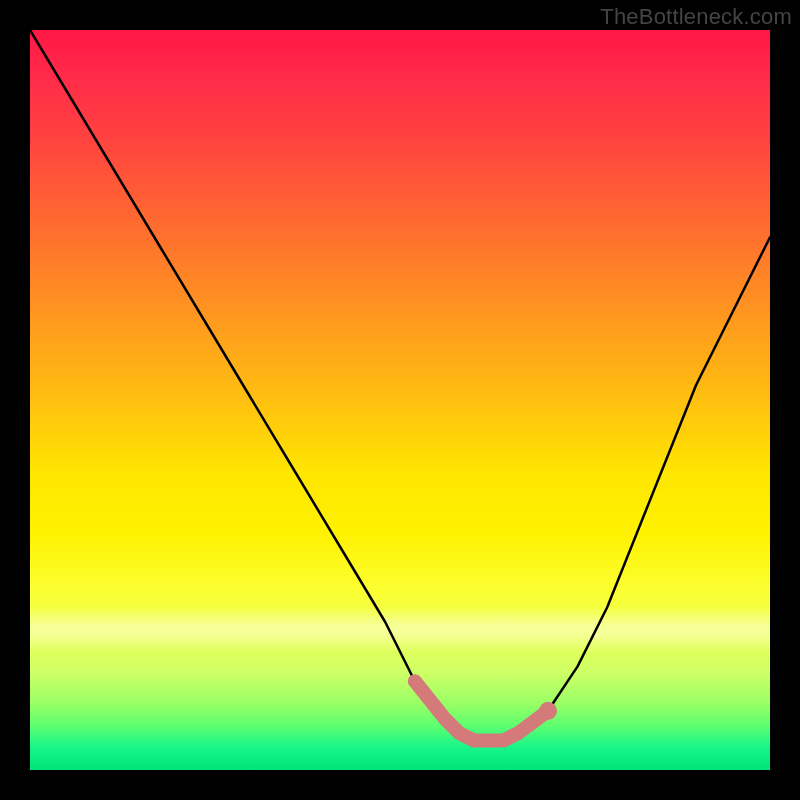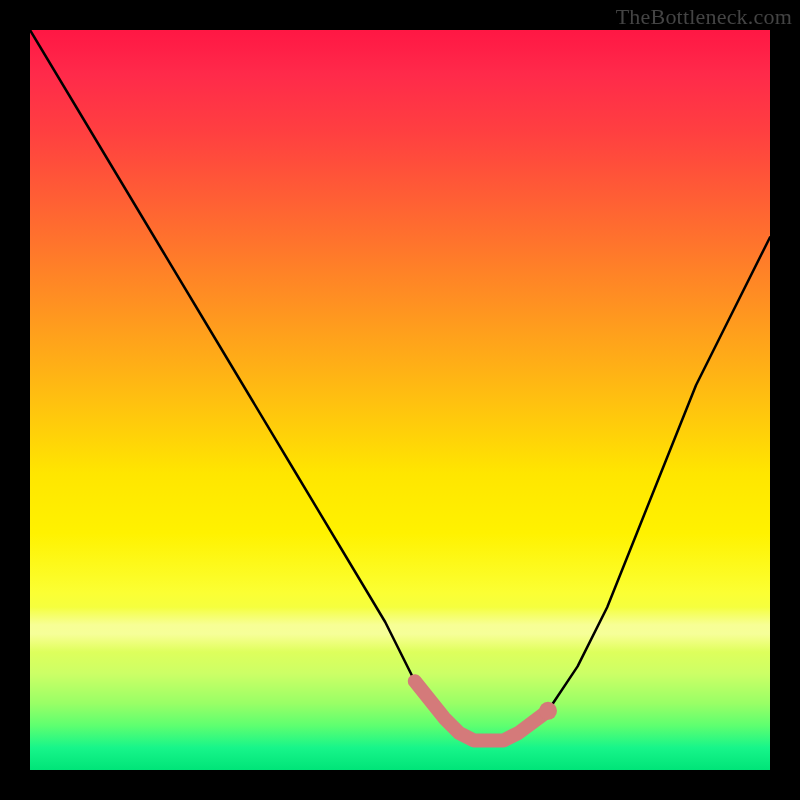--- a/index.html
+++ b/index.html
@@ -9,21 +9,20 @@
     height: 800px;
     background: #000;
     overflow: hidden;
     font-family: Arial, Helvetica, sans-serif;
   }
   .frame {
     position: relative;
     width: 800px;
     height: 800px;
     background: #000;
-    font-family: Liberation Serif, serif;
   }
   .plot-area {
     position: absolute;
     left: 30px;
     top: 30px;
     width: 740px;
     height: 740px;
     
     background: linear-gradient(
       to bottom,

